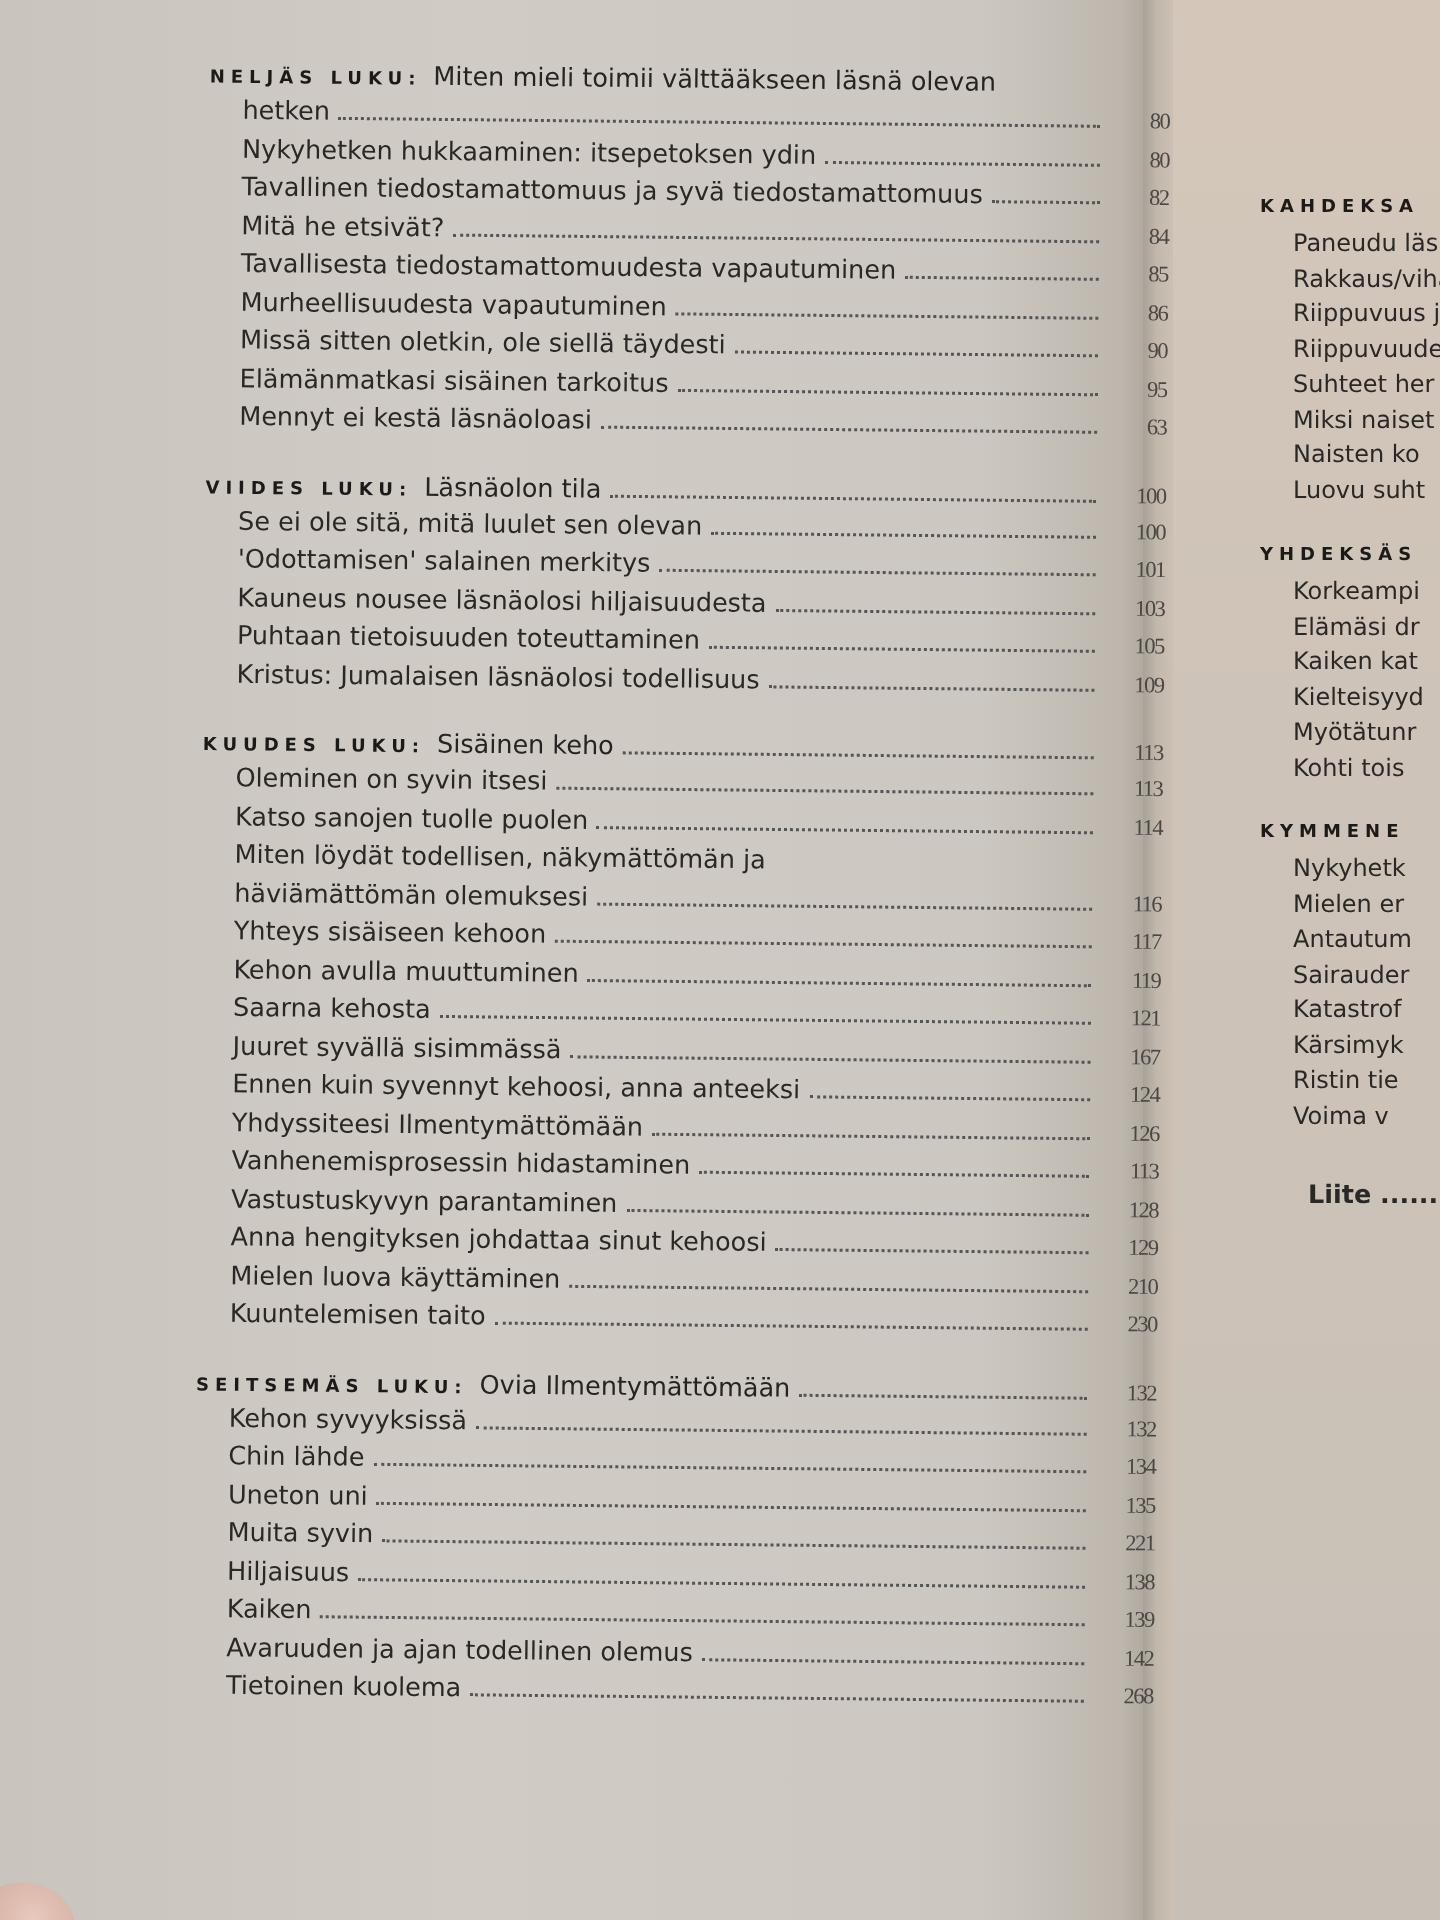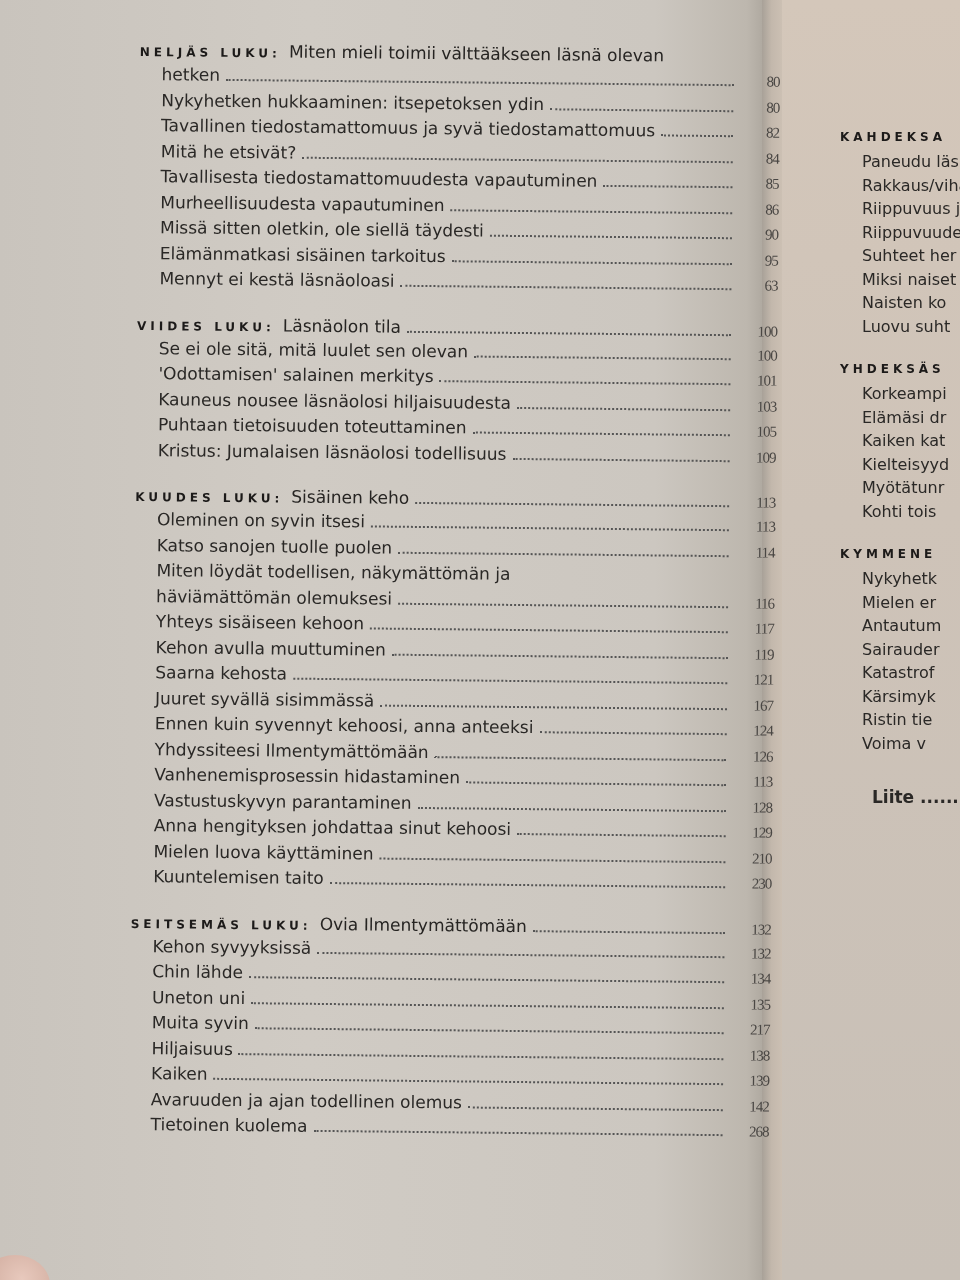--- a/index.html
+++ b/index.html
@@ -250,21 +250,21 @@
         <span class="page">134</span>
       </div>
     <div class="entry">
         <span class="title">Uneton uni</span>
         <span class="dots"></span>
         <span class="page">135</span>
       </div>
     <div class="entry">
         <span class="title">Muita syvin</span>
         <span class="dots"></span>
-        <span class="page">217</span>
+        <span class="page">221</span>
       </div>
     <div class="entry">
         <span class="title">Hiljaisuus</span>
         <span class="dots"></span>
         <span class="page">138</span>
       </div>
     <div class="entry">
         <span class="title">Kaiken</span>
         <span class="dots"></span>
         <span class="page">139</span>

